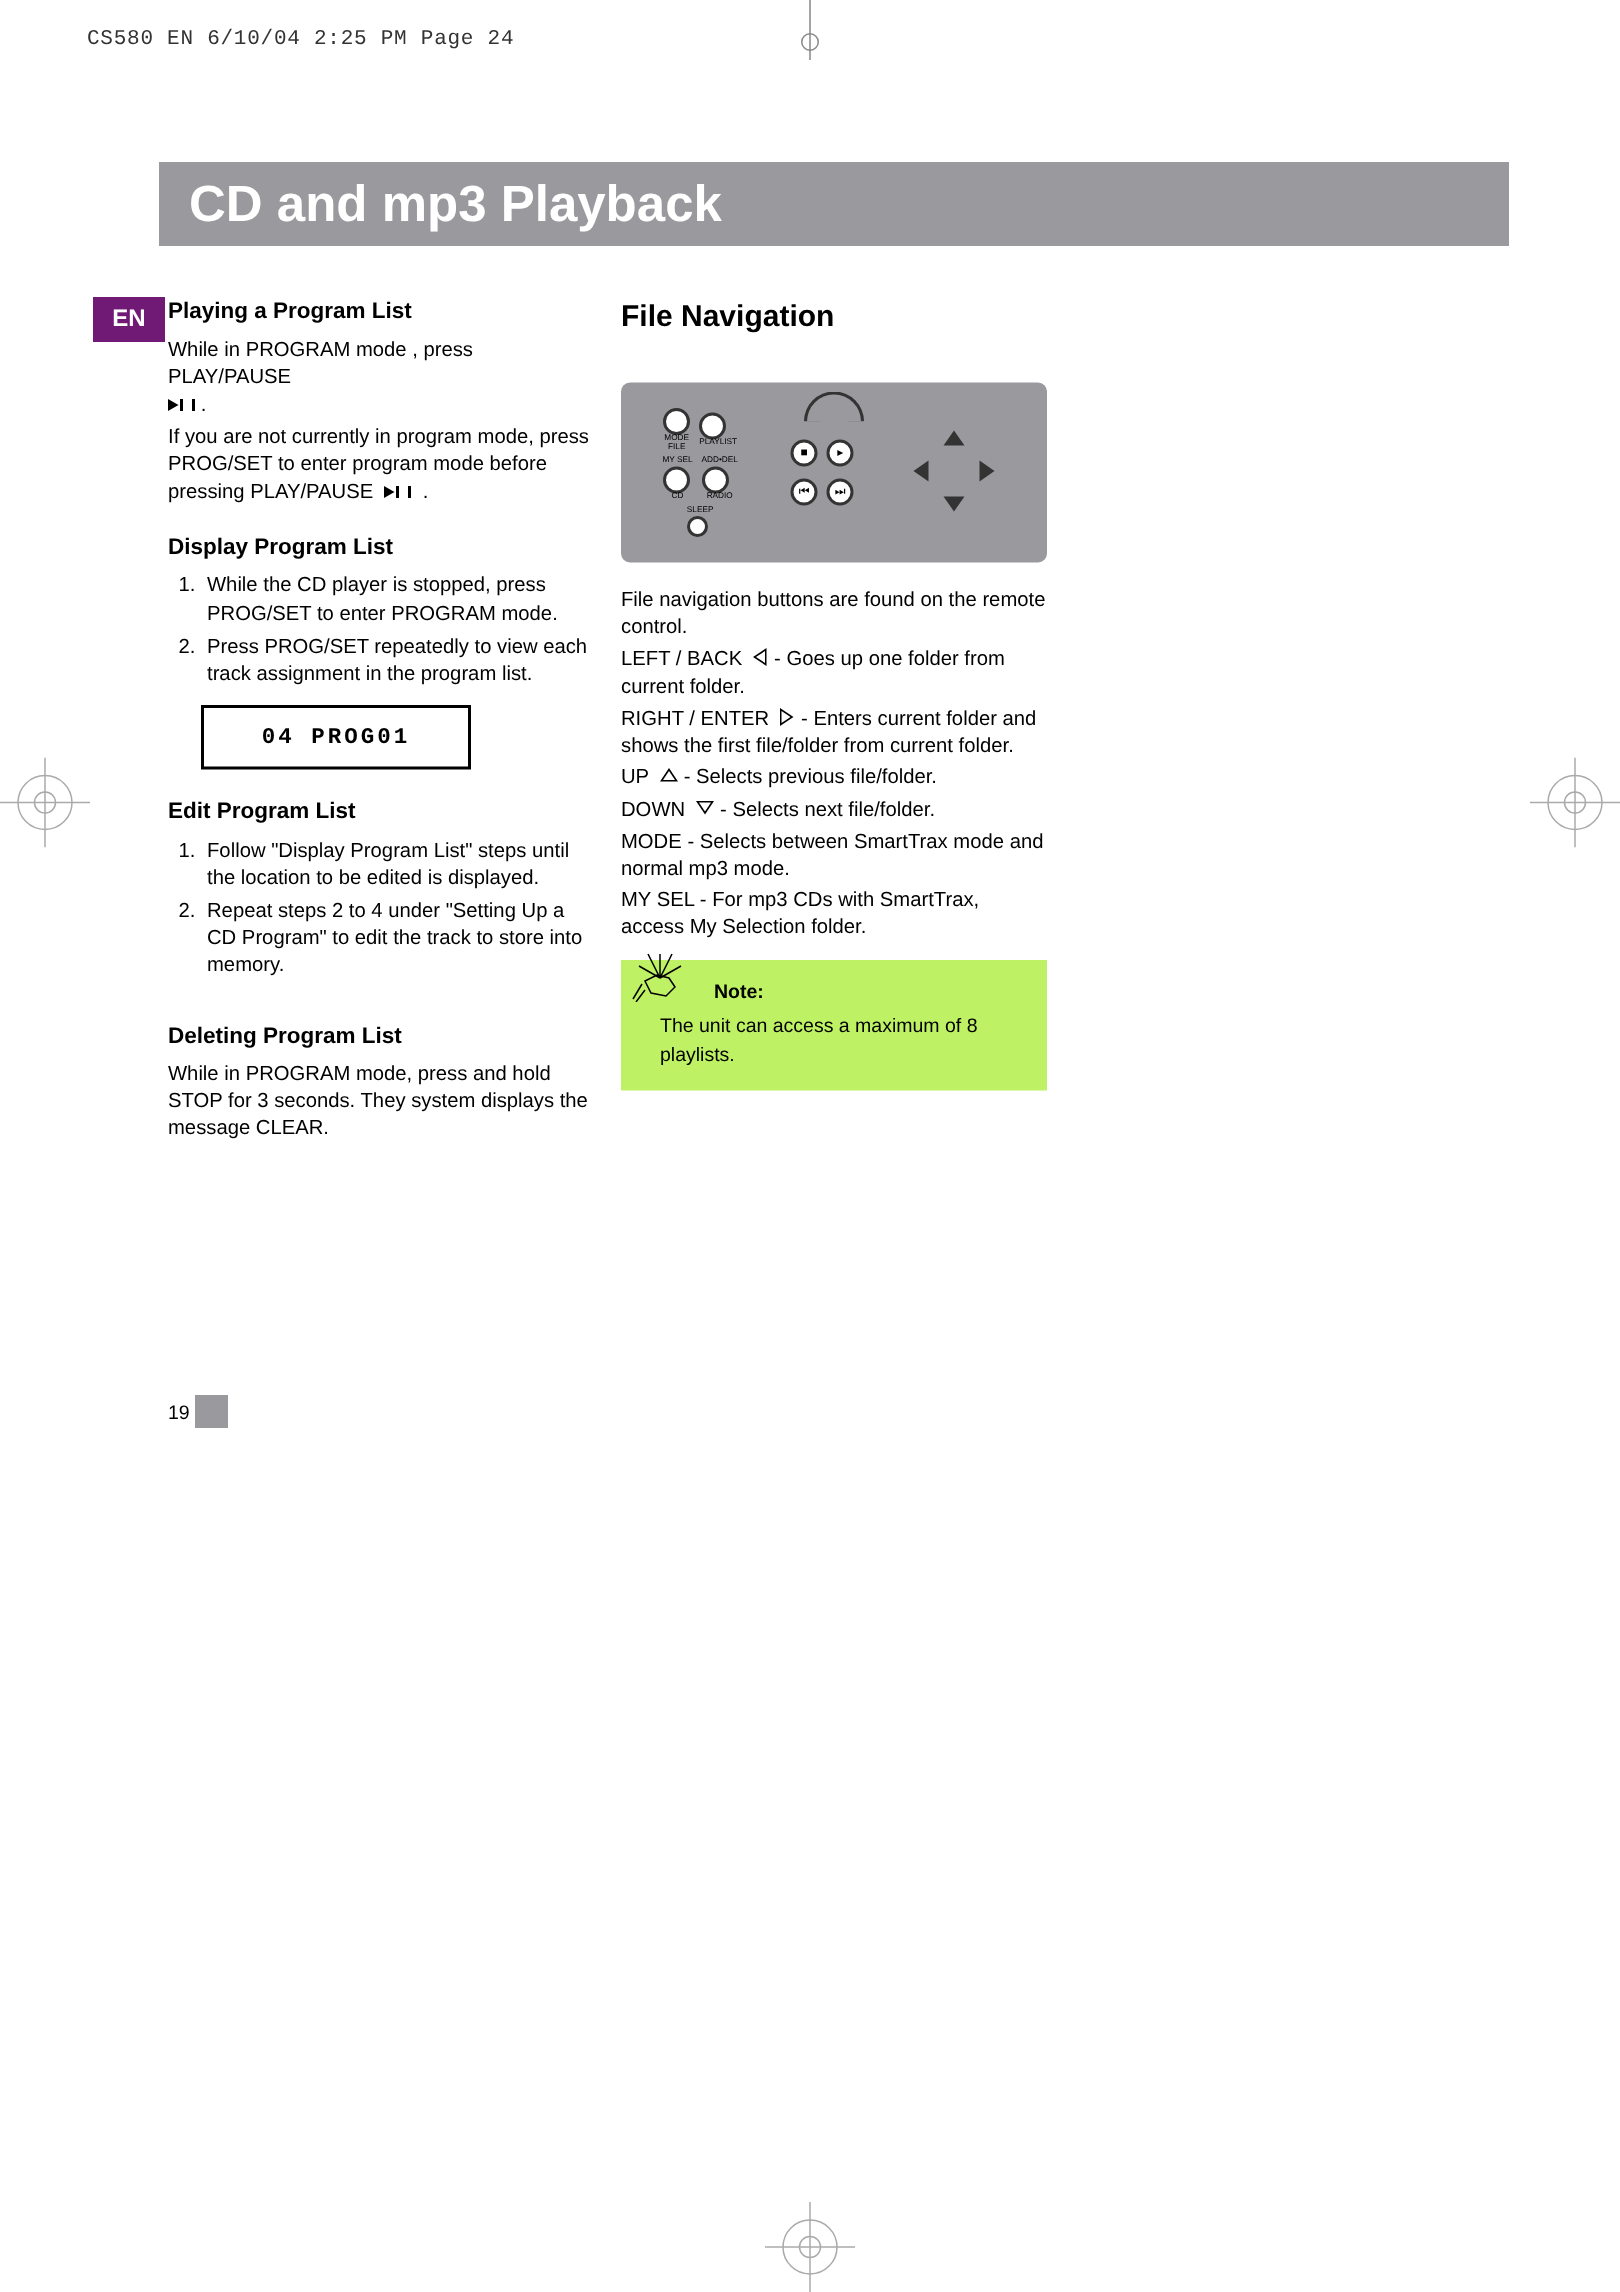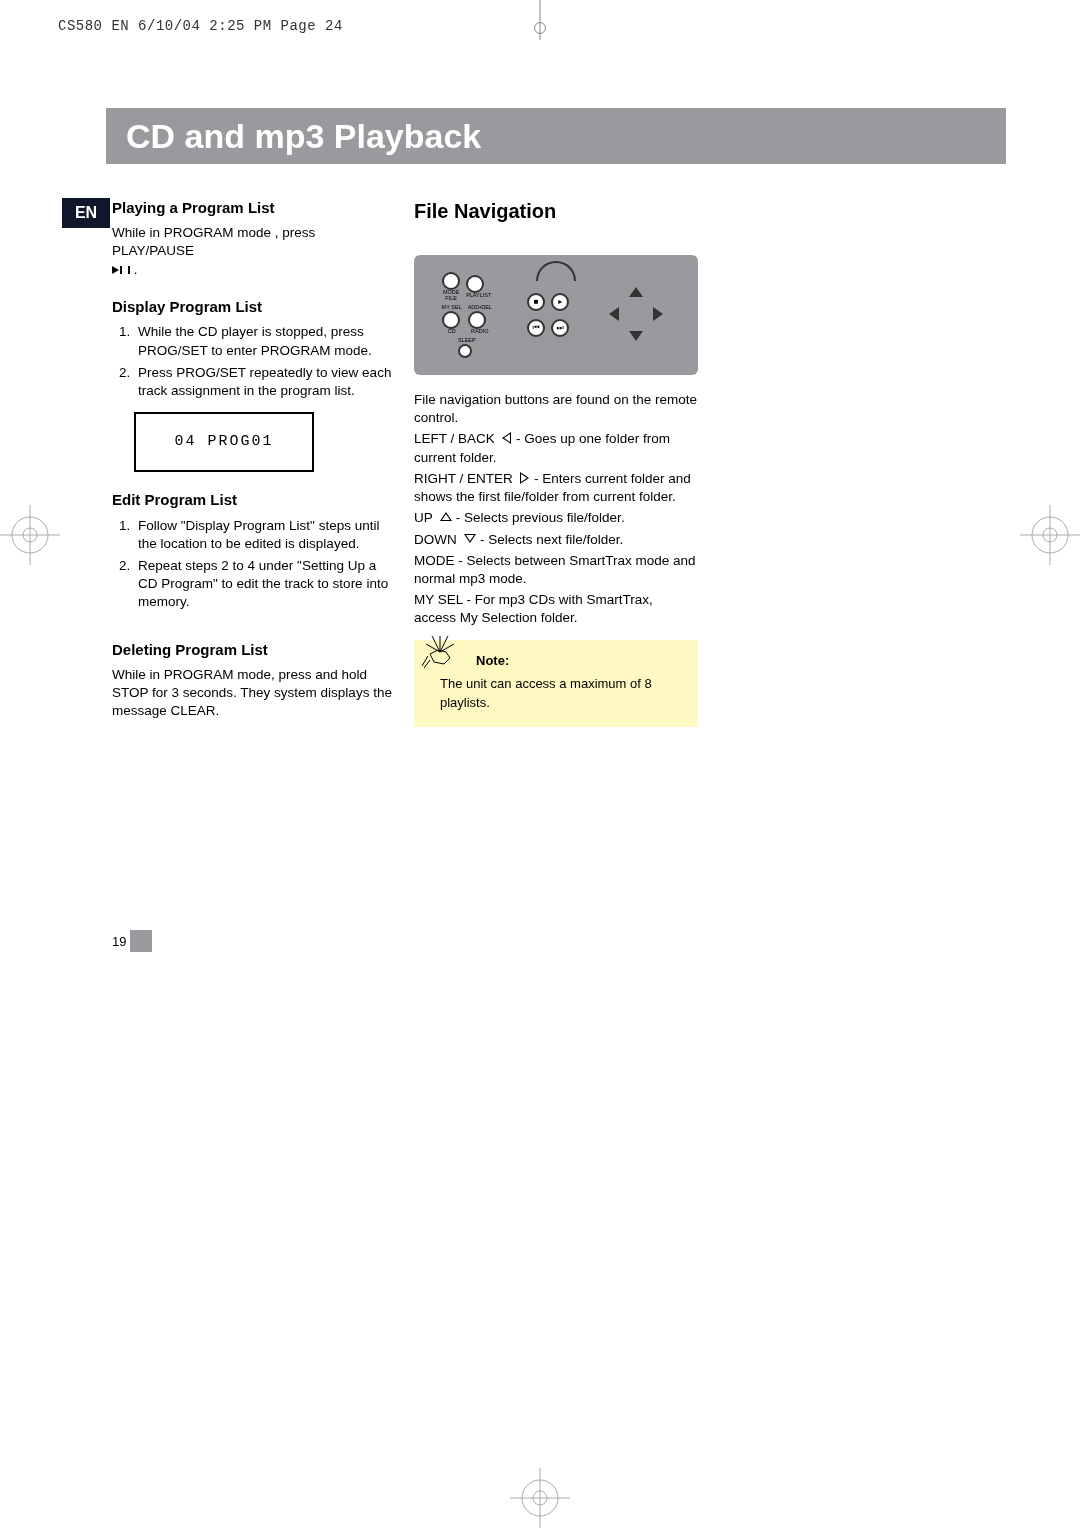--- a/index.html
+++ b/index.html
@@ -44,21 +44,21 @@
     color: #fff;
     font-size: 34px;
     font-weight: bold;
   }
   .lang-tab {
     position: absolute;
     left: 62px;
     top: 198px;
     width: 48px;
     height: 30px;
-    background: #0f172a;
+    background: #701a75;
     color: #fff;
     font-weight: bold;
     display:flex;
     align-items:center;
     justify-content:center;
     font-size: 16px;
   }
   .col-left {
     position: absolute;
     left: 112px;
@@ -77,28 +77,29 @@
   }
   h2.section { font-size: 20px; font-weight: bold; margin-bottom: 8px;}
   h3.sub { font-size: 15px; font-weight: bold; margin-top: 18px; margin-bottom: 6px;}
   .col-left p, .col-right p { margin-bottom: 3px;}
   .b { font-weight: normal; }
   ol { margin-left: 22px; margin-top:4px;}
   ol li { margin-bottom: 4px; padding-left: 4px;}
   .lcd-box {
     border: 2px solid #000;
     width: 180px;
-    height: 60px;
+    height: 43px;
     margin: 12px 0 8px 22px;
     display:flex;
     align-items:center;
     justify-content:center;
     font-family: "Courier New", monospace;
     font-size: 15px;
     letter-spacing: 2px;
+    font-weight: bold;
   }
   .remote-diagram {
     width: 284px;
     height: 120px;
     background: #9a999e;
     border-radius: 6px;
     margin-top: 30px;
     margin-bottom: 16px;
     position: relative;
     display:flex;
@@ -151,21 +152,21 @@
   .icon-right-tri-outline::before{content:"";position:absolute; width:0;height:0;border-top:6px solid transparent;border-bottom:6px solid transparent;border-left:9px solid #000;left:0;top:-1px;}
   .icon-right-tri-outline::after{content:"";position:absolute; width:0;height:0;border-top:4px solid transparent;border-bottom:4px solid transparent;border-left:6px solid #fff;left:1px;top:1px;}
   .icon-up-tri-outline { display:inline-block; width:12px; height:10px; position:relative;}
   .icon-up-tri-outline::before{content:"";position:absolute;width:0;height:0;border-left:6px solid transparent;border-right:6px solid transparent;border-bottom:9px solid #000;left:0;top:0;}
   .icon-up-tri-outline::after{content:"";position:absolute;width:0;height:0;border-left:4px solid transparent;border-right:4px solid transparent;border-bottom:6px solid #fff;left:2px;top:2px;}
   .icon-dn-tri-outline { display:inline-block; width:12px; height:10px; position:relative;}
   .icon-dn-tri-outline::before{content:"";position:absolute;width:0;height:0;border-left:6px solid transparent;border-right:6px solid transparent;border-top:9px solid #000;left:0;top:0;}
   .icon-dn-tri-outline::after{content:"";position:absolute;width:0;height:0;border-left:4px solid transparent;border-right:4px solid transparent;border-top:6px solid #fff;left:2px;top:1px;}
 
   .note-box {
-    background: #fef9c3;
+    background: #bef264;
     padding: 12px 14px 14px 14px;
     margin: 12px 0;
     position:relative;
     font-family: "Comic Sans MS", cursive, sans-serif;
     font-size: 13px;
   }
   .note-hand {
     position:absolute; left:6px; top:-6px; width:40px; height:34px;
   }
   .note-label { font-weight: bold; margin-left: 48px; margin-bottom:6px;}
@@ -213,20 +214,24 @@
   <h1>CD and mp3 Playback</h1>
 </div>
 
 <div class="lang-tab">EN</div>
 
 <div class="col-left">
   <h3 class="sub" style="margin-top:0;">Playing a Program List</h3>
   <p>
     <span>While in PROGRAM mode , press </span><span class="b">PLAY/PAUSE</span>
     <br><span class="icon-playpause"></span> .
+  </p>
+  <p>
+    <span>If you are not currently in program mode, press </span><span class="b">PROG/SET</span><span> to enter program mode before pressing </span><span class="b">PLAY/PAUSE</span>
+    &nbsp;<span class="icon-playpause"></span> &nbsp;.
   </p>
 
   <h3 class="sub">Display Program List</h3>
   <ol>
     <li>
       <span>While the CD player is stopped, press </span><span class="b">PROG/SET</span><span> to enter PROGRAM mode.</span>
     </li>
     <li>
       <span>Press </span><span class="b">PROG/SET</span><span> repeatedly to view each track assignment  in the program list.</span>
     </li>

